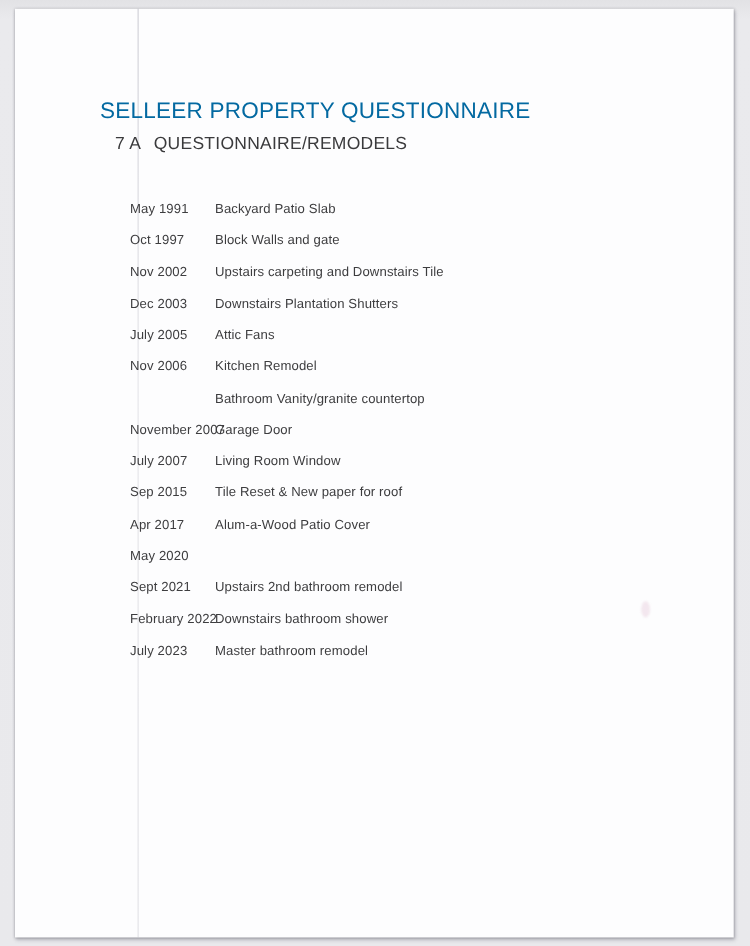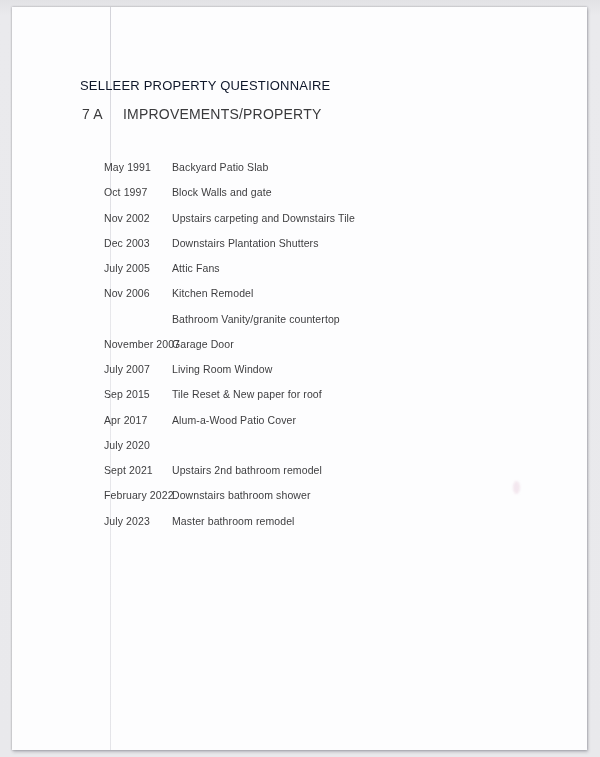--- a/index.html
+++ b/index.html
@@ -35,37 +35,38 @@
     background: linear-gradient(to bottom,
       rgba(170,170,182,0.50) 0%,
       rgba(182,182,192,0.30) 40%,
       rgba(182,182,192,0.35) 100%);
   }
   .doc-title {
     position: absolute;
     left: 68px;
     top: 71px;
     margin: 0;
-    font-size: 13px;
+    font-size: 18px;
     font-weight: 400;
     letter-spacing: 0.2px;
-    color: #0f172a;
+    color: #0369a1;
   }
   .section-heading {
     position: absolute;
     left: 70px;
     top: 99px;
     font-size: 14px;
     letter-spacing: 0.2px;
     color: #3a3a3c;
     white-space: nowrap;
   }
   .section-num {
     display: inline-block;
     width: 41px;
+    text-align: center;
   }
   .entries {
     position: absolute;
     left: 0;
     top: 148px;
     width: 100%;
     margin-left: 24px;
   }
   .row {
     display: flex;
@@ -98,21 +99,21 @@
 </head>
 <body>
 
 <div class="scan-bg">
   <div class="paper">
     <div class="fold-line"></div>
 
     <h1 class="doc-title">SELLEER PROPERTY QUESTIONNAIRE</h1>
 
     <div class="section-heading">
-      <span class="section-num">7 A</span><span class="section-title">IMPROVEMENTS/PROPERTY</span>
+      <span class="section-num">7 A</span><span class="section-title">QUESTIONNAIRE/REMODELS</span>
     </div>
 
     <div class="entries">
       <div class="row">
         <span class="date">May 1991</span>
         <span class="desc">Backyard Patio Slab</span>
       </div>
       <div class="row">
         <span class="date">Oct 1997</span>
         <span class="desc">Block Walls and gate</span>
@@ -147,21 +148,21 @@
       </div>
       <div class="row">
         <span class="date">Sep 2015</span>
         <span class="desc">Tile Reset &amp; New paper for roof</span>
       </div>
       <div class="row">
         <span class="date">Apr 2017</span>
         <span class="desc">Alum-a-Wood Patio Cover</span>
       </div>
       <div class="row">
-        <span class="date">July 2020</span>
+        <span class="date">May 2020</span>
       </div>
       <div class="row">
         <span class="date">Sept 2021</span>
         <span class="desc">Upstairs 2nd bathroom remodel</span>
       </div>
       <div class="row">
         <span class="date">February 2022</span>
         <span class="desc">Downstairs bathroom shower</span>
       </div>
       <div class="row">

